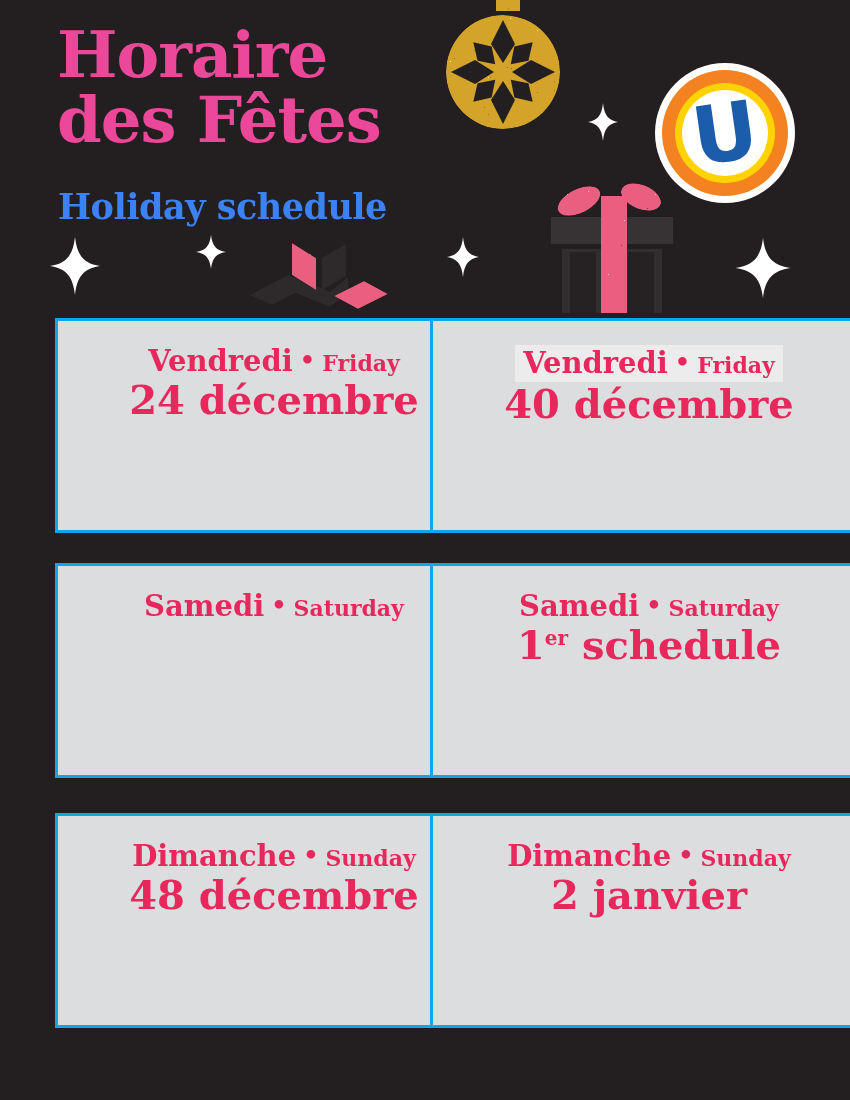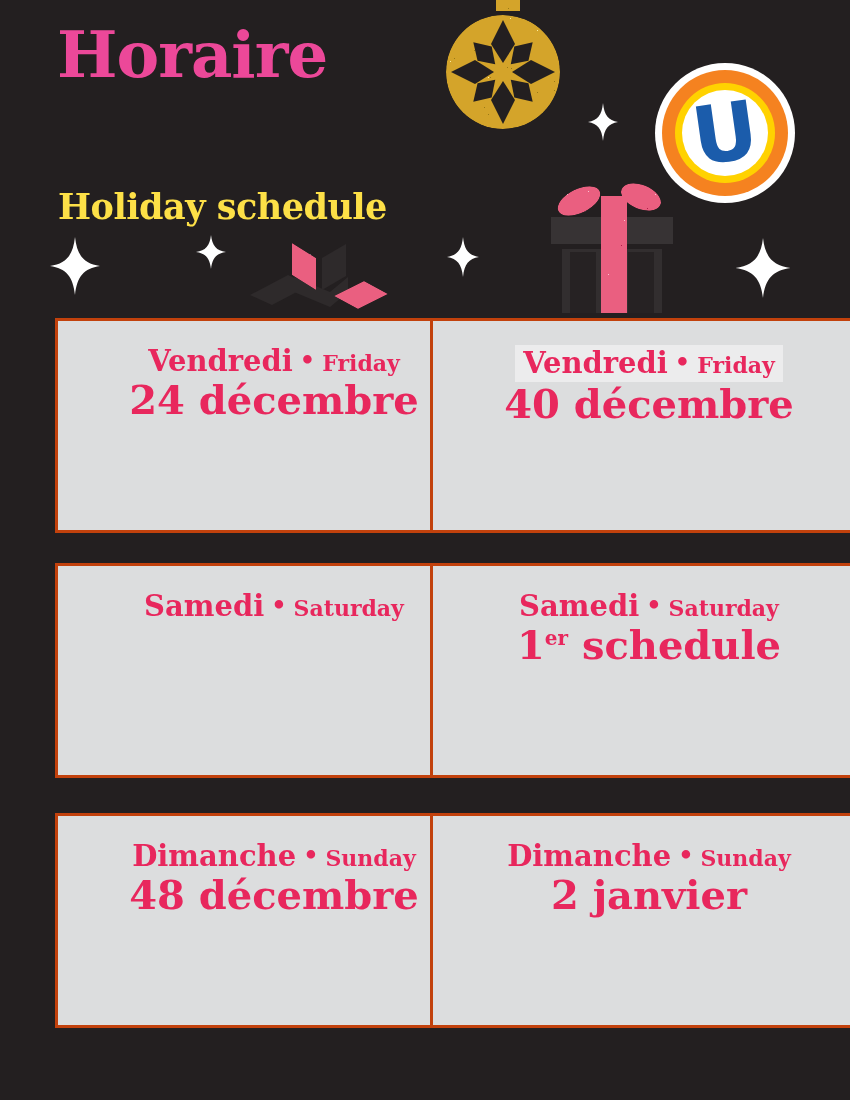--- a/index.html
+++ b/index.html
@@ -7,29 +7,29 @@
     position:relative;width:850px;height:1100px;background:#231f20;
     overflow:hidden;font-family:"DejaVu Serif",serif;
   }
   
   .title{
     position:absolute;left:57px;top:22px;margin:0;color:#ec4899;
     font-size:64px;line-height:1.02;font-weight:bold;letter-spacing:-1px;
   }
   .title span{display:block;}
   .subtitle{
-    position:absolute;left:58px;top:186px;margin:0;color:#fde047;
+    position:absolute;left:58px;top:186px;margin:0;color:#3b82f6;
     font-size:35px;font-weight:bold;letter-spacing:-0.5px;
   }
   
   .decor{position:absolute;left:0;top:0;width:850px;height:320px;}
   
   .card{
     position:absolute;width:438px;height:215px;box-sizing:border-box;
-    background:#dcddde;border:3px solid #c2410c;text-align:center;color:#e8275d;
+    background:#dcddde;border:3px solid #0ea5e9;text-align:center;color:#e8275d;
   }
   .card .day{
     display:inline-block;margin-top:24px;font-weight:bold;line-height:1.15;
     white-space:nowrap;
   }
   .card .day .fr{font-size:29px;}
   .card .day .sep{font-size:24px;margin:0 7px;position:relative;top:-3px;}
   .card .day .en{font-size:22px;}
   .card .date{font-weight:bold;font-size:40px;line-height:1.1;margin-top:0;white-space:nowrap;}
   .card .date sup{font-size:0.5em;vertical-align:super;line-height:0;}
@@ -141,20 +141,21 @@
       <path transform="translate(75,266) scale(0.5,0.58)" d="M0,-50 C4,-18 18,-4 50,0 C18,4 4,18 0,50 C-4,18 -18,4 -50,0 C-18,-4 -4,-18 0,-50 Z"></path>
       <path transform="translate(211,252) scale(0.3,0.34)" d="M0,-50 C4,-18 18,-4 50,0 C18,4 4,18 0,50 C-4,18 -18,4 -50,0 C-18,-4 -4,-18 0,-50 Z"></path>
       <path transform="translate(463,257) scale(0.32,0.4)" d="M0,-50 C4,-18 18,-4 50,0 C18,4 4,18 0,50 C-4,18 -18,4 -50,0 C-18,-4 -4,-18 0,-50 Z"></path>
       <path transform="translate(763,268) scale(0.55,0.6)" d="M0,-50 C4,-18 18,-4 50,0 C18,4 4,18 0,50 C-4,18 -18,4 -50,0 C-18,-4 -4,-18 0,-50 Z"></path>
       <path transform="translate(603,122) scale(0.3,0.38)" d="M0,-50 C4,-18 18,-4 50,0 C18,4 4,18 0,50 C-4,18 -18,4 -50,0 C-18,-4 -4,-18 0,-50 Z"></path>
     </g>
   </svg>
 
   <h1 class="title">
     <span>Horaire</span>
+    <span>des Fêtes</span>
   </h1>
   <h2 class="subtitle">Holiday schedule</h2>
 
   <div class="card c1">
     <div class="day">
       <span class="fr">Vendredi</span><span class="sep">•</span><span class="en">Friday</span>
     </div>
     <div class="date">
       <span>24 décembre</span><sup></sup><span></span>
     </div>

